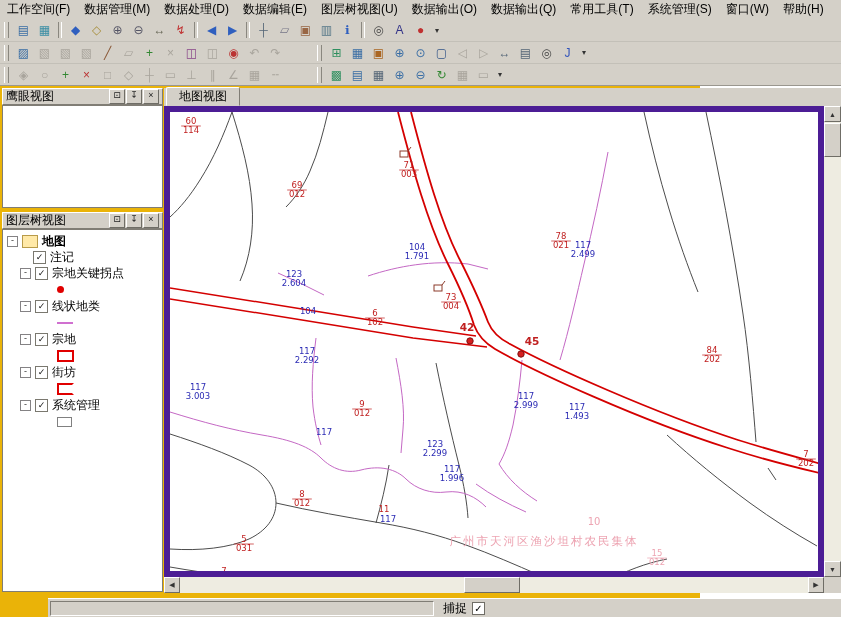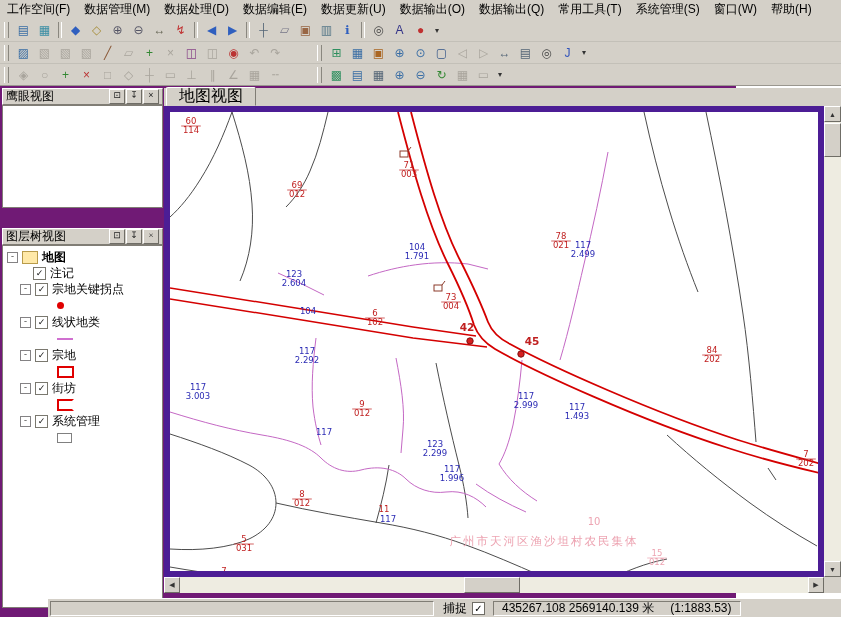--- a/index.html
+++ b/index.html
@@ -1,17 +1,17 @@
 <!DOCTYPE html>
 <html><head>
 <meta charset="utf-8">
 <style>
   html,body{margin:0;padding:0;}
   body{width:841px;height:617px;overflow:hidden;font-family:"Liberation Sans","DejaVu Sans",sans-serif;}
-  #app{position:relative;width:700px;height:617px;background:#701a75;font-size:12px;color:#000;padding-left:36px;}
+  #app{position:relative;width:700px;height:617px;background:#eab308;font-size:12px;color:#000;}
 
   
   .menubar{position:absolute;left:0;top:0;width:841px;height:19px;display:flex;align-items:center;background:#d4d0c8;border-bottom:1px solid #e9e7df;}
   .menu-item{padding:2px 7px;white-space:nowrap;cursor:default;}
 
   
   .tbrow{position:absolute;left:0;width:841px;height:22px;display:flex;align-items:center;background:#d4d0c8;padding-left:1px;box-sizing:border-box;}
   #tbrow1{top:19px;height:23px;border-bottom:1px solid #c3c0b8;}
   #tbrow2{top:42px;border-bottom:1px solid #c3c0b8;}
   #tbrow3{top:64px;border-bottom:1px solid #9a978f;}
@@ -26,21 +26,21 @@
   .left-col{position:absolute;left:0;top:88px;width:164px;height:505px;}
   .dockpanel{position:absolute;left:2px;right:1px;}
   .ptitle{height:17px;background:#d4d0c8;border:1px solid;border-color:#fff #807d75 #807d75 #fff;display:flex;align-items:center;padding:0 3px;box-sizing:border-box;font-size:12px;}
   .ptxt{white-space:nowrap;text-align:center;}
   .sp{flex:1;}
   .pbtns{display:flex;}
   .pbtn{width:14px;height:13px;margin-left:1px;background:#d4d0c8;border:1px solid;border-color:#fff #6f6d66 #6f6d66 #fff;font-size:9px;line-height:11px;text-align:center;color:#222;cursor:default;}
   .pcontent{background:#fff;border:1px solid #807d75;box-sizing:border-box;}
   #eagle-panel{top:0;}
   #eagle-content{height:103px;}
-  #layer-panel{top:140px;font-family:Liberation Serif, serif;}
+  #layer-panel{top:124px;}
   #layer-content{height:363px;overflow:hidden;}
 
   
   .tree{padding:3px 0 0 4px;font-size:12px;}
   .trow{display:flex;align-items:center;height:16px;white-space:nowrap;}
   .t-ind{display:inline-block;width:13px;height:1px;}
   .expander{width:9px;height:9px;border:1px solid #848284;background:#fff;font-size:9px;line-height:7px;text-align:center;margin-right:4px;color:#333;flex:none;}
   .exp-spacer{width:13px;flex:none;}
   .cb{width:11px;height:11px;border:1px solid #7a786f;background:#fff;font-size:9px;line-height:10px;text-align:center;color:#111;margin-right:4px;flex:none;}
   .tree-root-label{font-weight:bold;}
@@ -49,21 +49,21 @@
   .sym{display:inline-block;}
   .sym.red-dot{width:7px;height:7px;border-radius:50%;background:#e00000;}
   .sym.pink-line{width:16px;height:2px;background:#d070d0;}
   .sym.red-rect{width:13px;height:8px;border:2px solid #e00000;}
   .sym.red-bracket{width:13px;height:8px;border:2px solid #e00000;border-right-color:transparent;}
   .sym.gray-rect{width:13px;height:8px;border:1px solid #808080;background:#fff;}
 
   
   .map-region{position:absolute;left:164px;top:88px;width:677px;height:505px;}
   .tabstrip{height:18px;display:flex;align-items:flex-end;background:#d4d0c8;padding-left:2px;}
-  .tab{height:17px;padding:0 12px;background:#d4d0c8;border:1px solid;border-color:#fff #807d75 #d4d0c8 #fff;border-top-left-radius:2px;border-top-right-radius:2px;display:flex;align-items:center;font-size:16px;}
+  .tab{height:17px;padding:0 12px;background:#d4d0c8;border:1px solid;border-color:#fff #807d75 #d4d0c8 #fff;border-top-left-radius:2px;border-top-right-radius:2px;display:flex;align-items:center;font-size:12px;}
   .map-frame{position:absolute;left:0;top:18px;width:660px;height:471px;border:6px solid #4c1d95;background:#fff;box-sizing:border-box;overflow:hidden;}
   #map-svg{display:block;font-family:"DejaVu Sans",sans-serif;}
 
   
   .vscroll{position:absolute;right:0;top:18px;width:17px;height:471px;background:#eeece1;}
   .hscroll{position:absolute;left:0;top:489px;width:660px;height:16px;background:#eeece1;}
   .corner{position:absolute;right:0;top:489px;width:17px;height:16px;background:#d4d0c8;}
   .sbtn{position:absolute;background:#d4d0c8;border:1px solid;border-color:#fff #6f6d66 #6f6d66 #fff;display:flex;align-items:center;justify-content:center;font-size:7px;color:#333;box-sizing:border-box;}
   .sthumb{position:absolute;background:#d4d0c8;border:1px solid;border-color:#fff #6f6d66 #6f6d66 #fff;box-sizing:border-box;}
   #vs-up{top:0;left:0;width:17px;height:16px;}
@@ -83,21 +83,21 @@
 </head>
 <body>
 
 <div id="app">
 
   <div class="menubar">
       <div class="menu-item">工作空间(F)</div>
       <div class="menu-item">数据管理(M)</div>
       <div class="menu-item">数据处理(D)</div>
       <div class="menu-item">数据编辑(E)</div>
-      <div class="menu-item">数据更新(U)</div>
+      <div class="menu-item">图层树视图(U)</div>
       <div class="menu-item">数据输出(O)</div>
       <div class="menu-item">数据输出(Q)</div>
       <div class="menu-item">常用工具(T)</div>
       <div class="menu-item">系统管理(S)</div>
       <div class="menu-item">窗口(W)</div>
       <div class="menu-item">帮助(H)</div>
     </div>
 
   <div class="tbrow" id="tbrow1">
       <div class="tb-handle"></div>
@@ -457,19 +457,15 @@
       <div class="sthumb" id="hs-thumb"></div>
       <div class="sbtn" id="hs-right">▶</div>
     </div>
     <div class="corner"></div>
   </div>
 
   <div class="statusbar">
     <div class="sb-left"></div>
     <span class="sb-snap">捕捉</span>
     <div class="sb-cb" id="snap-cb">✓</div>
-    <div class="sb-coords">
-      <span>435267.108  2569140.139 米</span>
-      <span>(1:1883.53)</span>
-    </div>
   </div>
 
 </div>
 
 </body></html>

